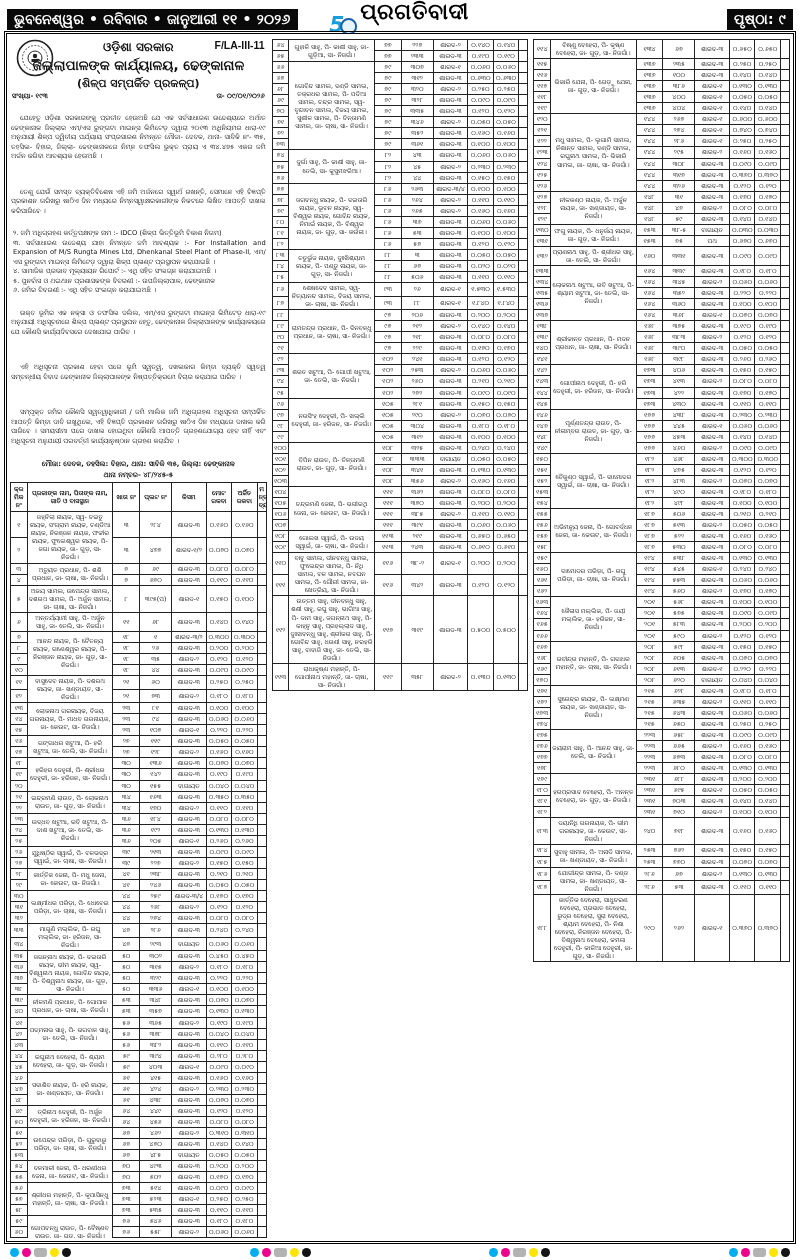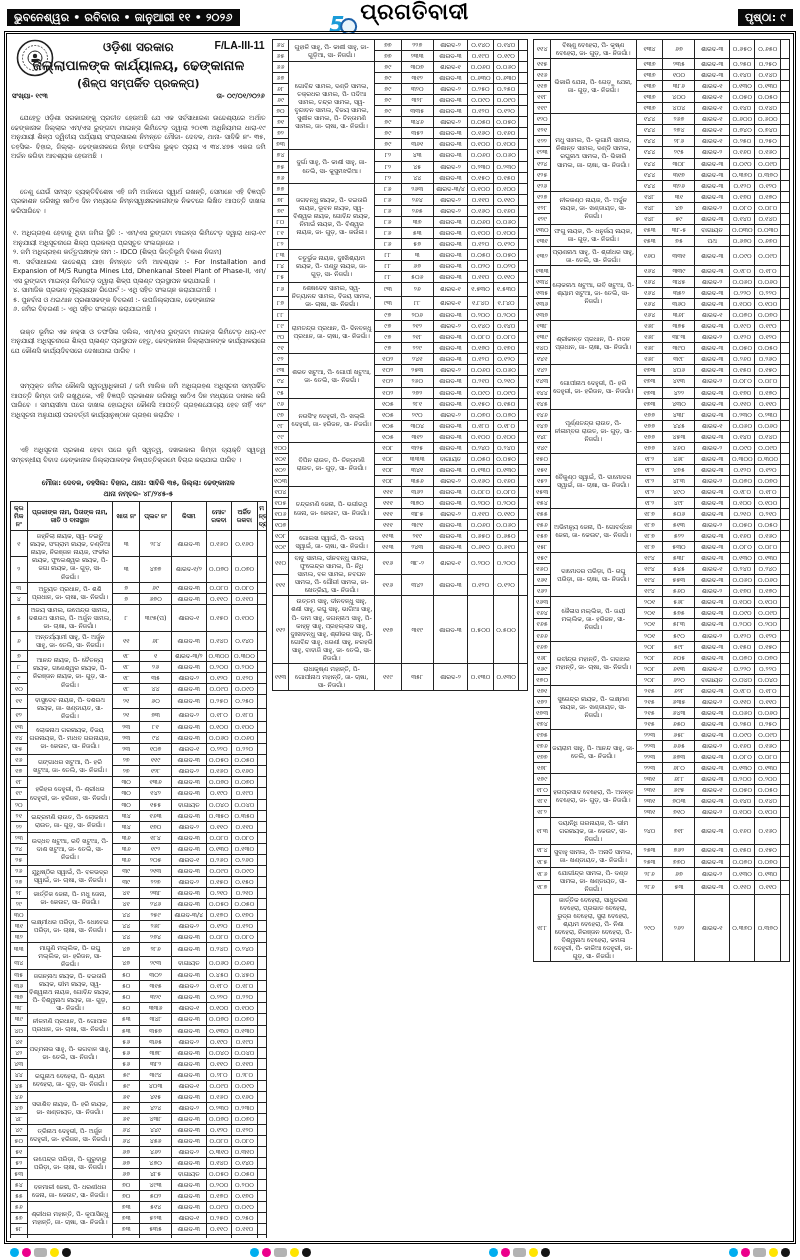--- a/index.html
+++ b/index.html
@@ -1,20 +1,20 @@
 <!DOCTYPE html>
 <html><head>
 <meta charset="utf-8">
 <style>
   html,body{margin:0;padding:0;background:#fff;}
   body{width:800px;height:1260px;position:relative;overflow:hidden;
        font-family:"DejaVu Sans","Liberation Sans",sans-serif;color:#111;}
   
   .masthead{position:absolute;top:0;left:0;width:800px;height:31px;}
-  .mh-box{position:absolute;top:9px;background:#0a0a0a;color:#fff;font-size:11px;
+  .mh-box{position:absolute;top:9px;background:#0a0a0a;color:#fff;font-size:14px;
           font-weight:bold;padding:2px 7px;letter-spacing:.2px;}
   .mh-date{left:7px;}
   .mh-page{right:7px;}
   .mh-logo{position:absolute;top:1px;left:50%;transform:translateX(-50%);
            display:flex;align-items:flex-end;gap:3px;}
   .logo50{position:relative;width:26px;height:26px;}
   .logo5{position:absolute;left:0;top:0;font-size:22px;font-weight:bold;font-style:italic;
          color:#1b9cd8;line-height:1;}
   .logo0{position:absolute;left:11px;top:4px;width:13px;height:13px;border-radius:50%;
          border:2.5px solid #1b5fa8;background:#e8f4fb;}
@@ -88,30 +88,29 @@
       <div class="t-office">ଜିଲ୍ଲାପାଳଙ୍କ କାର୍ଯ୍ୟାଳୟ, ଢେଙ୍କାନାଳ</div>
       <div class="t-project">(ଶିଳ୍ପ ସମ୍ପର୍କିତ ପ୍ରକଳ୍ପ)</div>
     </div>
     <div class="refline">
       <span>ସଂଖ୍ୟା- ୧୯୩</span>
       <span>ତା- ୦୯/୦୧/୨୦୨୬</span>
     </div>
     <div class="body-p">ଯେହେତୁ ଓଡ଼ିଶା ସରକାରଙ୍କୁ ପ୍ରତୀତ ହେଉଅଛି ଯେ ଏକ ସର୍ବସାଧାରଣ ଉଦ୍ଦେଶ୍ୟରେ ଅର୍ଥାତ ଢେଙ୍କାନାଳ ଜିଲ୍ଲାର ଏମ/ଏସ ରୁଙ୍ଗଟା ମାଇନ୍ସ ଲିମିଟେଡ଼ ଦ୍ୱାରା ୨୦୧୩ ଅଧିନିୟମର ଧାରା-୧୯ ଅନୁଯାୟୀ ଶିଳ୍ପ ଦ୍ୱିତୀୟ ପର୍ଯ୍ୟାୟ ସଂପ୍ରସାରଣ ନିମନ୍ତେ ମୌଜା- ଦେବଳ, ଥାନା- ସାବିକି ନଂ- ୩୫, ତହସିଲ- ବିହାର, ଜିଲ୍ଲା- ଢେଙ୍କାନାଳରେ ନିମ୍ନ ତଫସିଲ ଭୁକ୍ତ ପ୍ରାୟ ଏ ୩୪.୪୭୫ ଏକର ଜମି ଅର୍ଜନ କରିବା ଆବଶ୍ୟକ ହେଉଅଛି ।</div>
     <div class="body-p">ତେଣୁ ଯେଉଁ ସମସ୍ତ ବ୍ୟକ୍ତିବିଶେଷ ଏହି ଜମି ଅର୍ଜନରେ ସ୍ୱାର୍ଥ ରଖନ୍ତି, ସେମାନେ ଏହି ବିଜ୍ଞପ୍ତି ପ୍ରକାଶନ ତାରିଖରୁ ଷାଠିଏ ଦିନ ମଧ୍ୟରେ ନିମ୍ନସ୍ୱାକ୍ଷରକାରୀଙ୍କ ନିକଟରେ ଲିଖିତ ଆପତ୍ତି ଦାଖଲ କରିପାରିବେ ।</div>
     <div id="notice-items">
-        <div class="itm">୧. ଅଧିଗ୍ରହଣ ହେବାକୁ ଥିବା ଜମିର ସ୍ଥିତି :- ଏମ/ଏସ ରୁଙ୍ଗଟା ମାଇନ୍ସ ଲିମିଟେଡ଼ ଦ୍ୱାରା ଧାରା-୧୯ ଅନୁଯାୟୀ ଅଧିସୂଚନାରେ ଶିଳ୍ପ ପ୍ରକଳ୍ପ ପ୍ରସ୍ତୁତ ସଂଲଗ୍ନରେ ।</div>
         <div class="itm">୨. ଜମି ଅଧିଗ୍ରହଣ କର୍ତ୍ତୃପକ୍ଷଙ୍କ ନାମ :- IDCO (ଶିଳ୍ପ ଭିତ୍ତିଭୂମି ବିକାଶ ନିଗମ)</div>
         <div class="itm">୩. ସର୍ବସାଧାରଣ ଉଦ୍ଦେଶ୍ୟ ଯାହା ନିମନ୍ତେ ଜମି ଆବଶ୍ୟକ :- For Installation and Expansion of M/S Rungta Mines Ltd, Dhenkanal Steel Plant of Phase-II, ଏମ/ଏସ ରୁଙ୍ଗଟା ମାଇନ୍ସ ଲିମିଟେଡ଼ ଦ୍ୱାରା ଶିଳ୍ପ ପ୍ଳାଣ୍ଟ ପ୍ରସ୍ଥାପନ କରାଯାଇଛି ।</div>
         <div class="itm">୪. ସାମାଜିକ ପ୍ରଭାବ ମୂଲ୍ୟାୟନ ରିପୋର୍ଟ :- ଏଥି ସହିତ ସଂଲଗ୍ନ କରାଯାଇଅଛି ।</div>
         <div class="itm">୫. ପୁନର୍ବାସ ଓ ଥଇଥାନ ପ୍ରଶାସକଙ୍କ ବିବରଣୀ :- ଉପଜିଲ୍ଲାପାଳ, ଢେଙ୍କାନାଳ</div>
         <div class="itm">୬. ଜମିର ବିବରଣୀ :- ଏଥି ସହିତ ସଂଲଗ୍ନ କରାଯାଇଅଛି ।</div>
       </div>
     <div class="body-p">ଉକ୍ତ ଭୂମିର ଏକ ନକ୍ସା ଓ ତଫସିଲ ଦଲିଲ, ଏମ/ଏସ ରୁଙ୍ଗଟା ମାଇନ୍ସ ଲିମିଟେଡ଼ ଧାରା-୧୯ ଅନୁଯାୟୀ ଅଧିସୂଚନାରେ ଶିଳ୍ପ ପ୍ଳାଣ୍ଟ ପ୍ରସ୍ଥାପନ ହେତୁ, ଢେଙ୍କାନାଳ ଜିଲ୍ଲାପାଳଙ୍କ କାର୍ଯ୍ୟାଳୟରେ ଯେ କୌଣସି କାର୍ଯ୍ୟଦିବସରେ ଦେଖାଯାଇ ପାରିବ ।</div>
+    <div class="body-p">ଏହି ଅଧିସୂଚନା ପ୍ରକାଶ ହେବା ପରେ ଭୂମି ସ୍ୱତ୍ୱ, ଦଖଲକାର କିମ୍ବା ବ୍ୟକ୍ତି ସ୍ୱତ୍ୱ ସମ୍ବନ୍ଧୀୟ ବିବାଦ ଢେଙ୍କାନାଳ ଜିଲ୍ଲାପାଳଙ୍କ ନିଷ୍ପତ୍ତିକ୍ରମେ ବିଚାର କରାଯାଇ ପାରିବ ।</div>
     <div class="body-p">ସମ୍ପୃକ୍ତ ଜମିର କୌଣସି ସ୍ୱତ୍ୱାଧିକାରୀ / ଜମି ମାଲିକ ଜମି ଅଧିଗ୍ରହଣ ଅଧିସୂଚନା ସମ୍ପର୍କିତ ଆପତ୍ତି କିମ୍ବା ଦାବି ରଖୁଥିଲେ, ଏହି ବିଜ୍ଞପ୍ତି ପ୍ରକାଶନ ତାରିଖରୁ ଷାଠିଏ ଦିନ ମଧ୍ୟରେ ଦାଖଲ କରି ପାରିବେ । ସମୟସୀମା ପରେ ଦାଖଲ ହୋଇଥିବା କୌଣସି ଆପତ୍ତି ଗ୍ରହଣଯୋଗ୍ୟ ହେବ ନାହିଁ ଏବଂ ଅଧିସୂଚନା ଅନୁଯାୟୀ ପରବର୍ତ୍ତୀ କାର୍ଯ୍ୟାନୁଷ୍ଠାନ ଗ୍ରହଣ କରାଯିବ ।</div>
-    <div class="body-p">ଏହି ଅଧିସୂଚନା ପ୍ରକାଶ ହେବା ପରେ ଭୂମି ସ୍ୱତ୍ୱ, ଦଖଲକାର କିମ୍ବା ବ୍ୟକ୍ତି ସ୍ୱତ୍ୱ ସମ୍ବନ୍ଧୀୟ ବିବାଦ ଢେଙ୍କାନାଳ ଜିଲ୍ଲାପାଳଙ୍କ ନିଷ୍ପତ୍ତିକ୍ରମେ ବିଚାର କରାଯାଇ ପାରିବ ।</div>
     <div class="mouza">ମୌଜା: ଦେବଳ, ତହସିଲ: ବିହାର, ଥାନା: ସାବିକି ୩୫, ଜିଲ୍ଲା: ଢେଙ୍କାନାଳ</div>
     <div class="mouza">ଥାନା ନମ୍ବର- ୪୮/୨୪୫-୫</div>
     <div id="t1">
         <table class="lt">
           <colgroup>
             <col style="width: 6.5%;">
             <col style="width: 33.5%;">
             <col style="width: 10.5%;">
             <col style="width: 12.5%;">
             <col style="width: 13.5%;">

